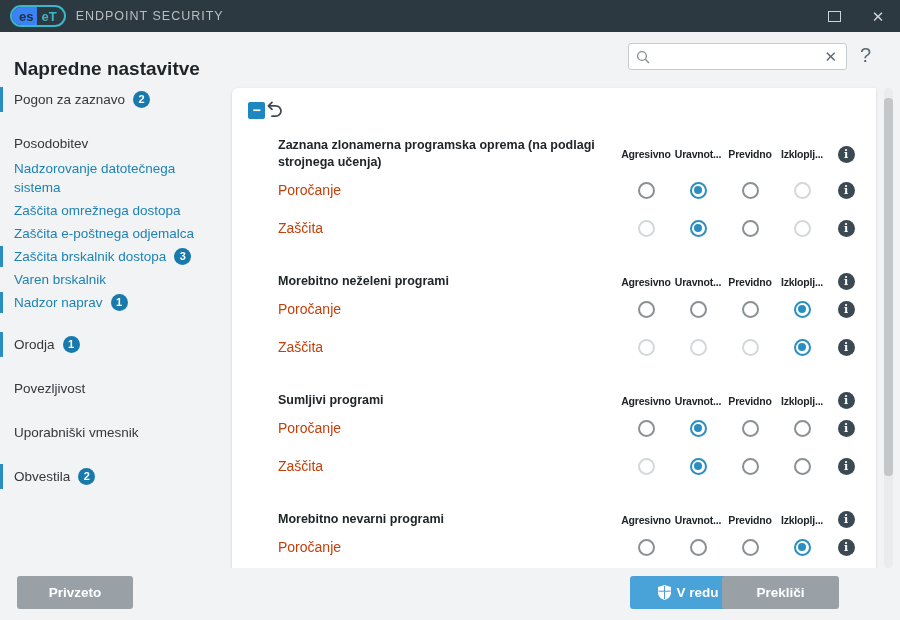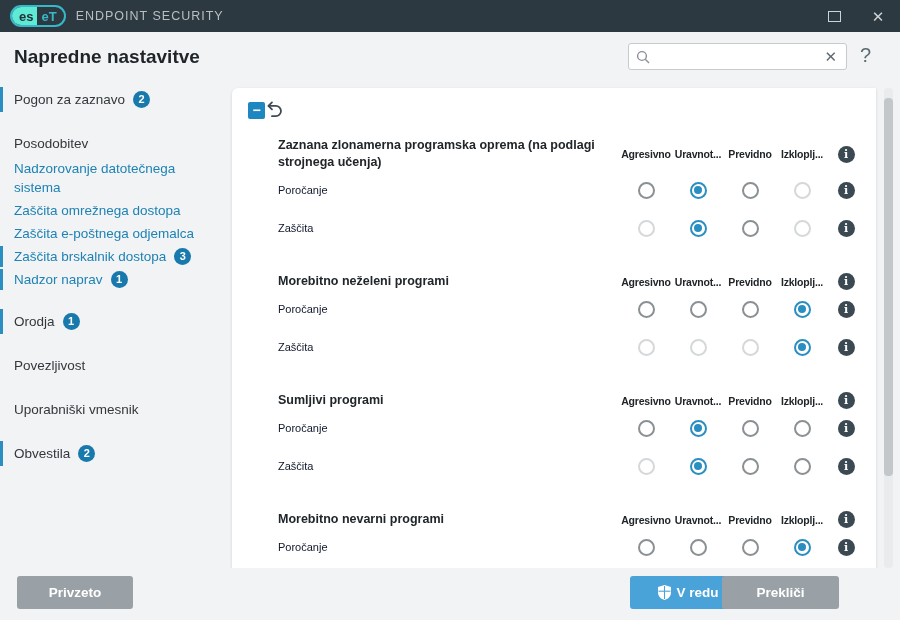--- a/index.html
+++ b/index.html
@@ -6,31 +6,31 @@
   body{
     width:900px;height:620px;overflow:hidden;position:relative;
     background:#f2f3f4;font-family:"Liberation Sans",sans-serif;
     -webkit-font-smoothing:antialiased;
   }
   
   .titlebar{position:absolute;left:0;top:0;width:900px;height:32px;background:#2d3940;
     display:flex;align-items:center;}
   .logo{display:inline-flex;margin-left:10px;border:2px solid #38b7c9;border-radius:11px;
     overflow:hidden;height:18px;align-items:stretch;}
-  .logo .seg-es{background:#5eead4;color:#24313a;font-weight:700;font-size:13px;
+  .logo .seg-es{background:#3b82f6;color:#24313a;font-weight:700;font-size:13px;
     padding:0 4px 0 7px;display:flex;align-items:center;line-height:1;}
   .logo .seg-et{background:transparent;color:#38b7c9;font-weight:700;font-size:13px;
     padding:0 7px 0 4px;display:flex;align-items:center;line-height:1;}
   .product{color:#b9bec1;font-size:12.5px;letter-spacing:1px;margin-left:10px;font-weight:400;}
   .win-controls{position:absolute;right:0;top:0;height:32px;display:flex;align-items:center;}
   .win-btn{width:44px;height:32px;display:flex;align-items:center;justify-content:center;cursor:pointer;}
   .max-glyph{width:11px;height:9px;border:1px solid #cfd3d5;display:block;}
   .close-glyph{color:#cfd3d5;font-size:15px;line-height:1;}
   
-  .page-title{position:absolute;left:14px;top:46px;font-size:19px;font-weight:700;color:#1f2428;}
+  .page-title{position:absolute;left:14px;top:58px;font-size:19px;font-weight:700;color:#1f2428;}
   .search-box{position:absolute;left:628px;top:43px;width:219px;height:27px;box-sizing:border-box;
     background:#fff;border:1px solid #c6cbce;border-radius:3px;display:flex;align-items:center;padding:0 7px;}
   .search-box input{flex:1;border:none;outline:none;font-size:13px;color:#333;min-width:0;background:transparent;
     font-family:"Liberation Sans",sans-serif;}
   .search-clear{color:#5f6b71;font-size:15px;line-height:1;cursor:pointer;padding:0 2px;}
   .help{position:absolute;left:860px;top:44px;font-size:20px;color:#5a6a72;cursor:pointer;}
   
   .sidebar{position:absolute;left:0;top:86px;width:226px;}
   .sb-item{position:relative;padding:4px 10px 4px 14px;font-size:13.5px;line-height:19px;cursor:pointer;}
   .sb-item.top{color:#33383c;}
@@ -50,21 +50,21 @@
   .section-title{flex:1;margin-left:13px;font-size:15px;font-weight:700;color:#22272b;}
   .reset-icon{cursor:pointer;display:flex;align-items:center;margin-right:4px;}
   .groups{padding:0 12px 0 46px;}
   .group .g-hdr{display:flex;align-items:center;margin-top:14px;}
   .group:not(:first-child) .g-hdr{margin-top:26px;}
   .g-title{flex:1;font-size:12.5px;font-weight:700;color:#21262a;max-width:345px;line-height:17px;padding-right:10px;}
   .cols{display:flex;align-items:center;margin-left:auto;}
   .col-h{width:52px;text-align:center;font-size:10.5px;font-weight:700;color:#21262a;white-space:nowrap;
     overflow:hidden;letter-spacing:-0.2px;}
   .g-row{display:flex;align-items:center;height:38px;}
-  .row-label{flex:1;font-size:11px;color:#0f172a;}
+  .row-label{flex:1;font-size:14px;color:#c2410c;}
   .cell{width:52px;display:flex;justify-content:center;align-items:center;}
   .info-cell{width:36px;justify-content:center;}
   .radio{width:17px;height:17px;border-radius:50%;box-sizing:border-box;background:#fff;position:relative;cursor:pointer;}
   .radio.normal{border:2px solid #8a9094;}
   .radio.disabled{border:2px solid #d4d8da;cursor:default;}
   .radio.selected{border:2.5px solid #2a8ec0;}
   .radio.selected::after{content:'';position:absolute;left:50%;top:50%;width:8px;height:8px;margin:-4px 0 0 -4px;
     border-radius:50%;background:#2a8ec0;}
   .info-icon{width:17px;height:17px;border-radius:50%;background:#3b4a52;color:#fff;display:flex;align-items:center;
     justify-content:center;font-family:"DejaVu Serif",serif;font-weight:700;font-size:11px;cursor:pointer;}
@@ -111,20 +111,21 @@
 </div>
 <div class="help">?</div>
 
 <div class="sidebar" id="sidebar">
     <div class="sb-item top bar"><span>Pogon za zaznavo</span><span class="badge">2</span></div>
     <div class="sb-item top gap"><span>Posodobitev</span></div>
     <div class="sb-item link"><span>Nadzorovanje datotečnega sistema</span></div>
     <div class="sb-item link"><span>Zaščita omrežnega dostopa</span></div>
     <div class="sb-item link"><span>Zaščita e-poštnega odjemalca</span></div>
     <div class="sb-item link bar"><span>Zaščita brskalnik dostopa</span><span class="badge">3</span></div>
+    <div class="sb-item link"><span>Varen brskalnik</span></div>
     <div class="sb-item link bar"><span>Nadzor naprav</span><span class="badge">1</span></div>
     <div class="sb-item top gap bar"><span>Orodja</span><span class="badge">1</span></div>
     <div class="sb-item top gap"><span>Povezljivost</span></div>
     <div class="sb-item top gap"><span>Uporabniški vmesnik</span></div>
     <div class="sb-item top gap bar"><span>Obvestila</span><span class="badge">2</span></div>
   </div>
 
 <div class="card">
   <div class="section-header">
     <div class="collapse-box">−</div>

